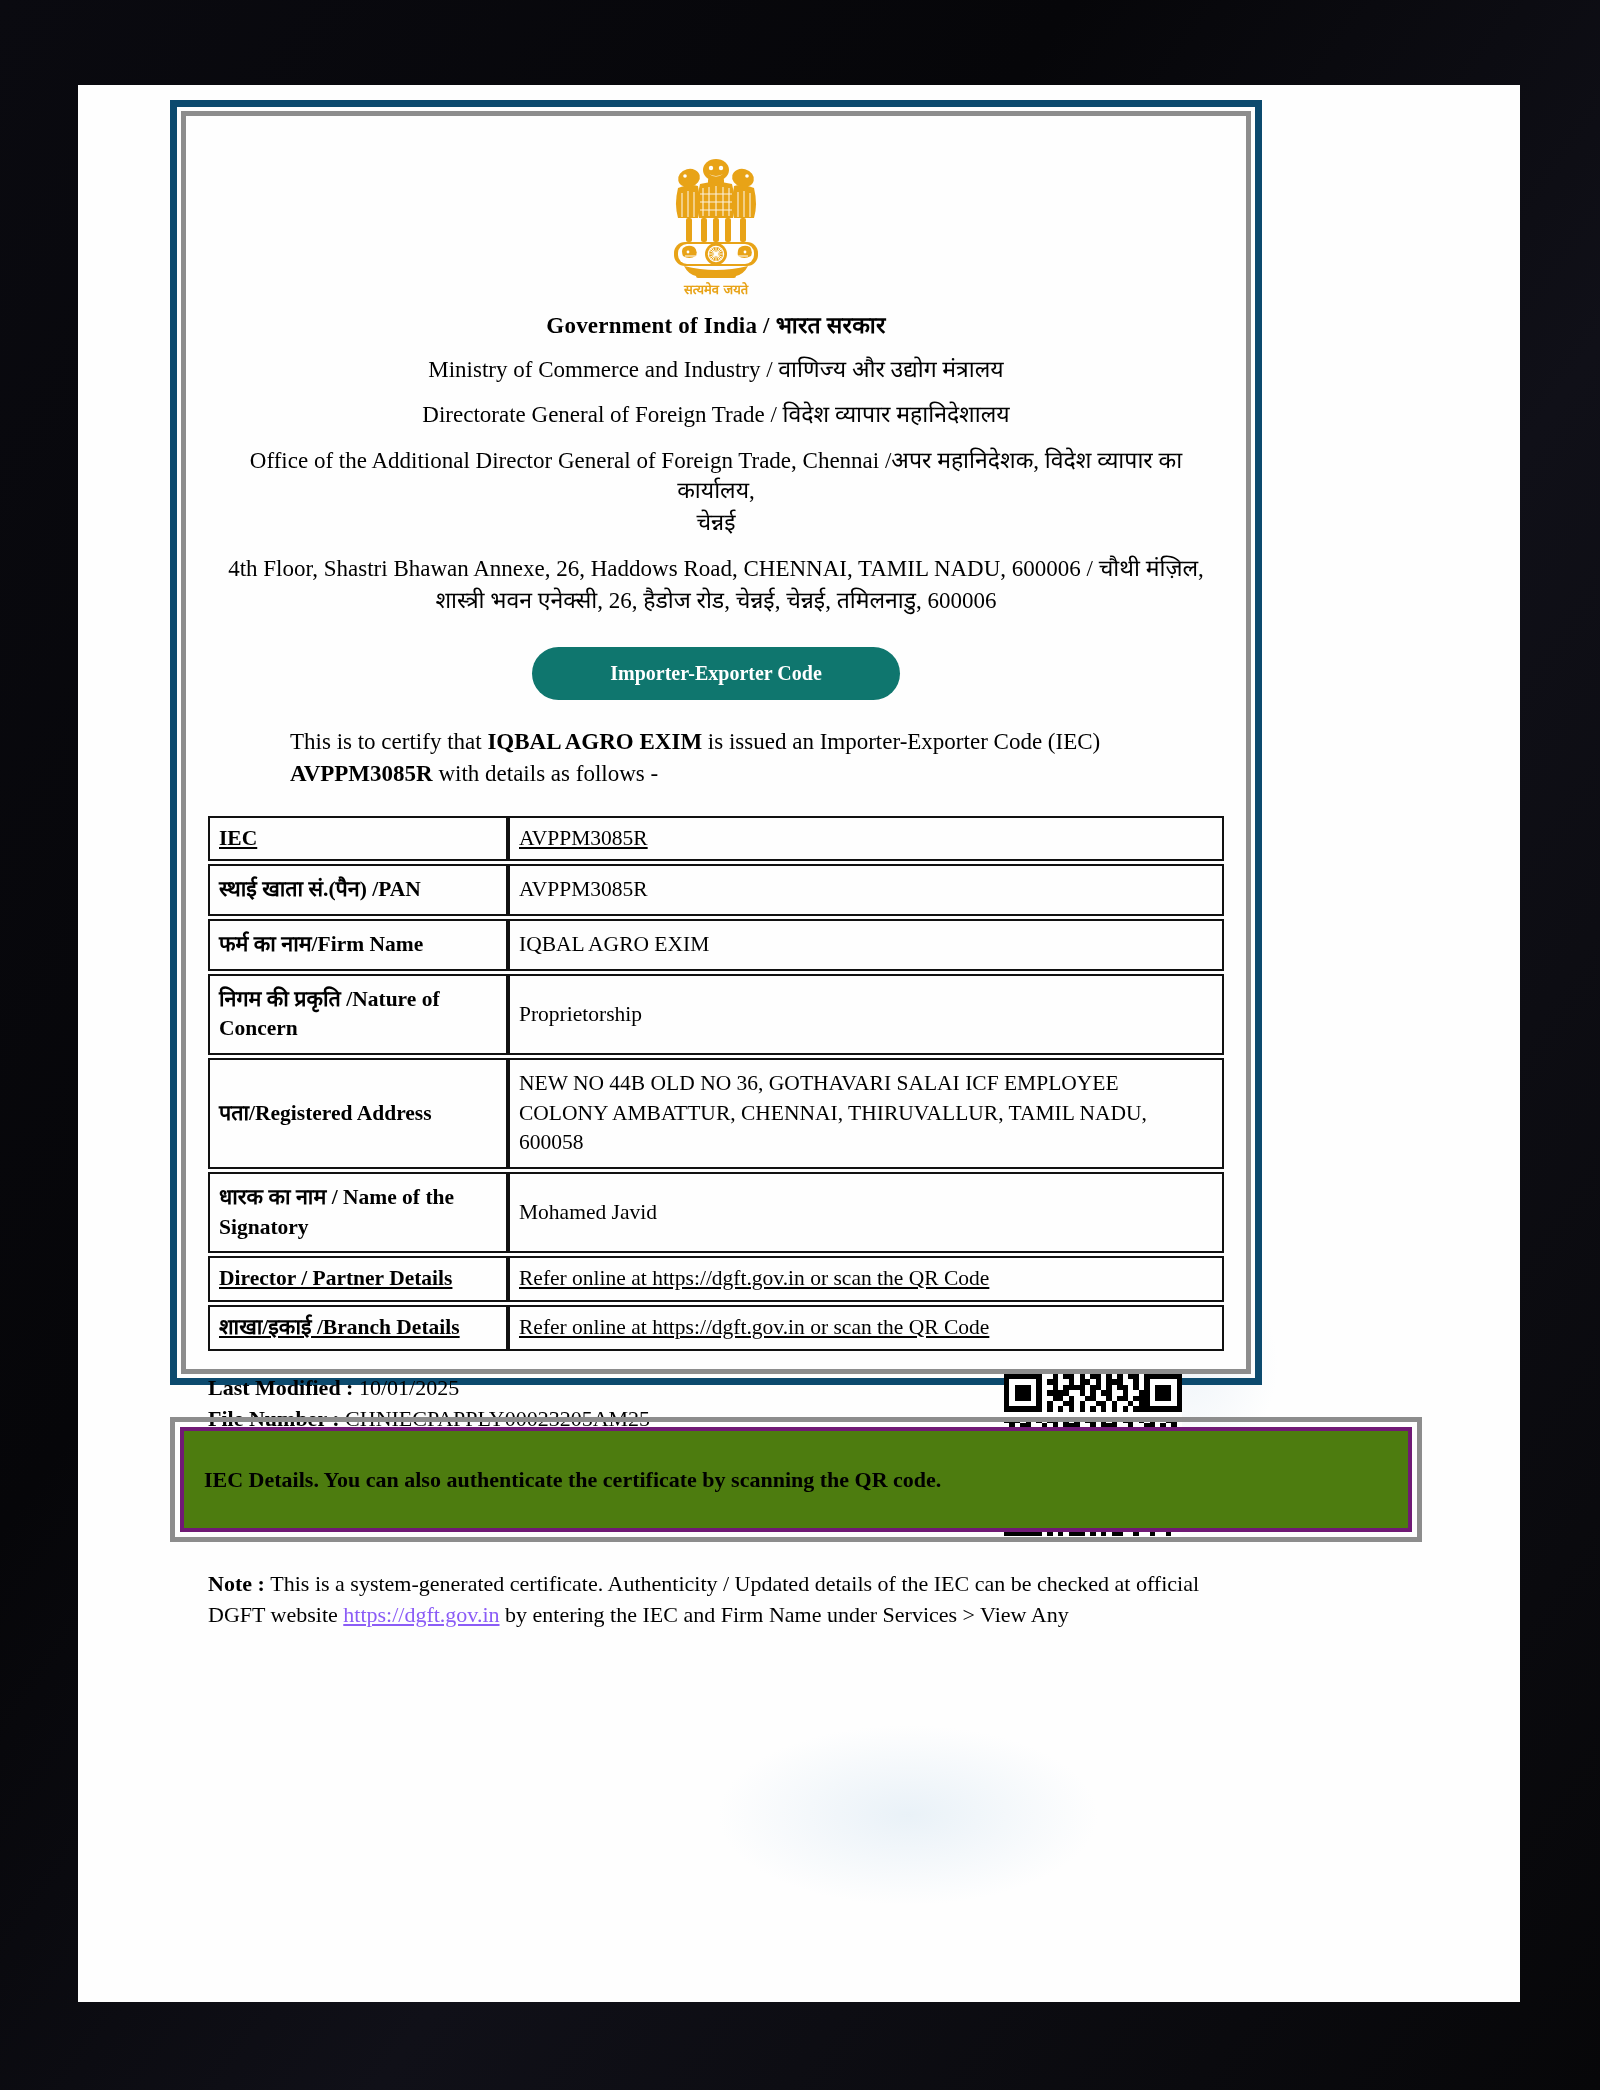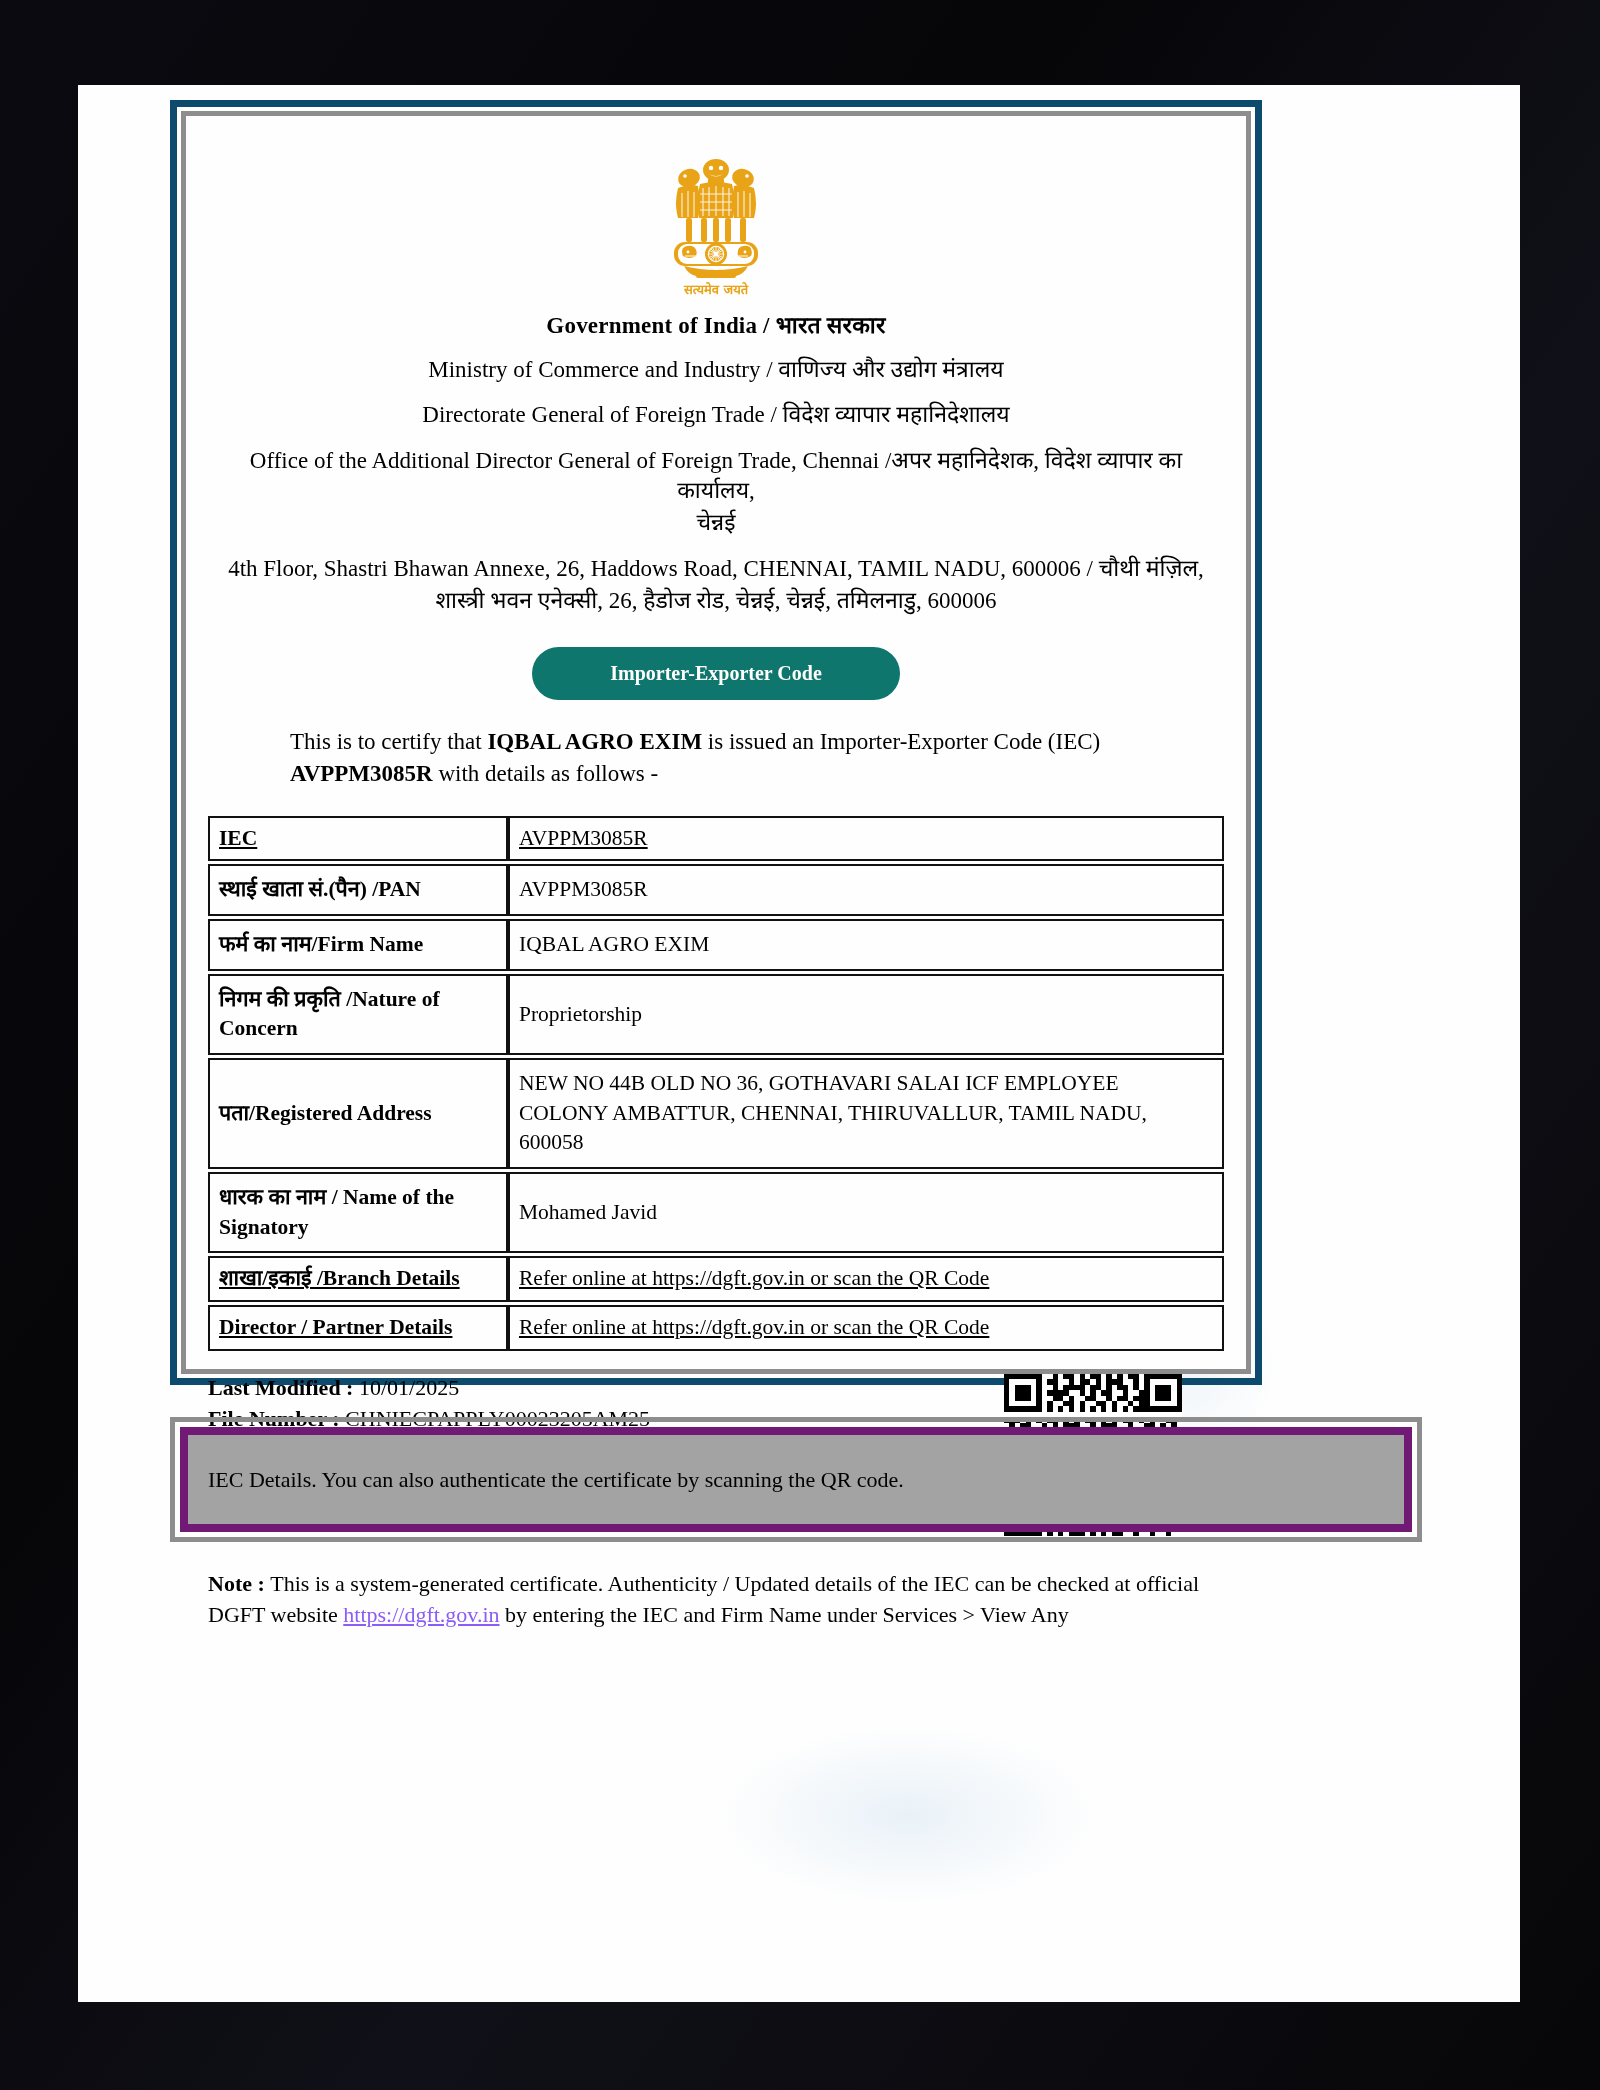--- a/index.html
+++ b/index.html
@@ -122,25 +122,26 @@
   .note a{ color:#8b5cf6; text-decoration:underline; }
 
   
   #footer-box{
     position:absolute; left:92px; top:1332px; width:1252px; height:125px;
     border:5px solid #8d8d8d;
     padding:5px;
   }
   #footer-box-inner{
     width:100%; height:100%;
-    border:8px solid #701a75;
-    background:#a3a3a3;
+    border:4px solid #701a75;
+    background:#4d7c0f;
     display:flex; align-items:center;
     padding-left:20px;
     font-size:22px;
+    font-weight:bold;
   }
 </style>
 </head>
 <body>
 
 <div id="frame">
   <div id="frame-inner-shadow"></div>
 
   <div id="sheet">
 
@@ -247,25 +248,25 @@
             </tr>
             <tr class="xtall">
               <td class="k">पता/Registered Address</td>
               <td class="v">NEW NO 44B OLD NO 36, GOTHAVARI SALAI ICF EMPLOYEE COLONY AMBATTUR, CHENNAI, THIRUVALLUR, TAMIL NADU, 600058</td>
             </tr>
             <tr class="tall">
               <td class="k">धारक का नाम / Name of the Signatory</td>
               <td class="v">Mohamed Javid</td>
             </tr>
             <tr class="short">
+              <td class="k">Director / Partner Details</td>
+              <td class="v">Refer online at https://dgft.gov.in or scan the QR Code</td>
+            </tr>
+            <tr class="short">
               <td class="k">शाखा/इकाई /Branch Details</td>
-              <td class="v">Refer online at https://dgft.gov.in or scan the QR Code</td>
-            </tr>
-            <tr class="short">
-              <td class="k">Director / Partner Details</td>
               <td class="v">Refer online at https://dgft.gov.in or scan the QR Code</td>
             </tr>
           </tbody>
         </table>
 
         <div class="meta-row">
           <div class="meta-left">
             <div>
               <b>Last Modified : </b><span>10/01/2025</span>
             </div>

